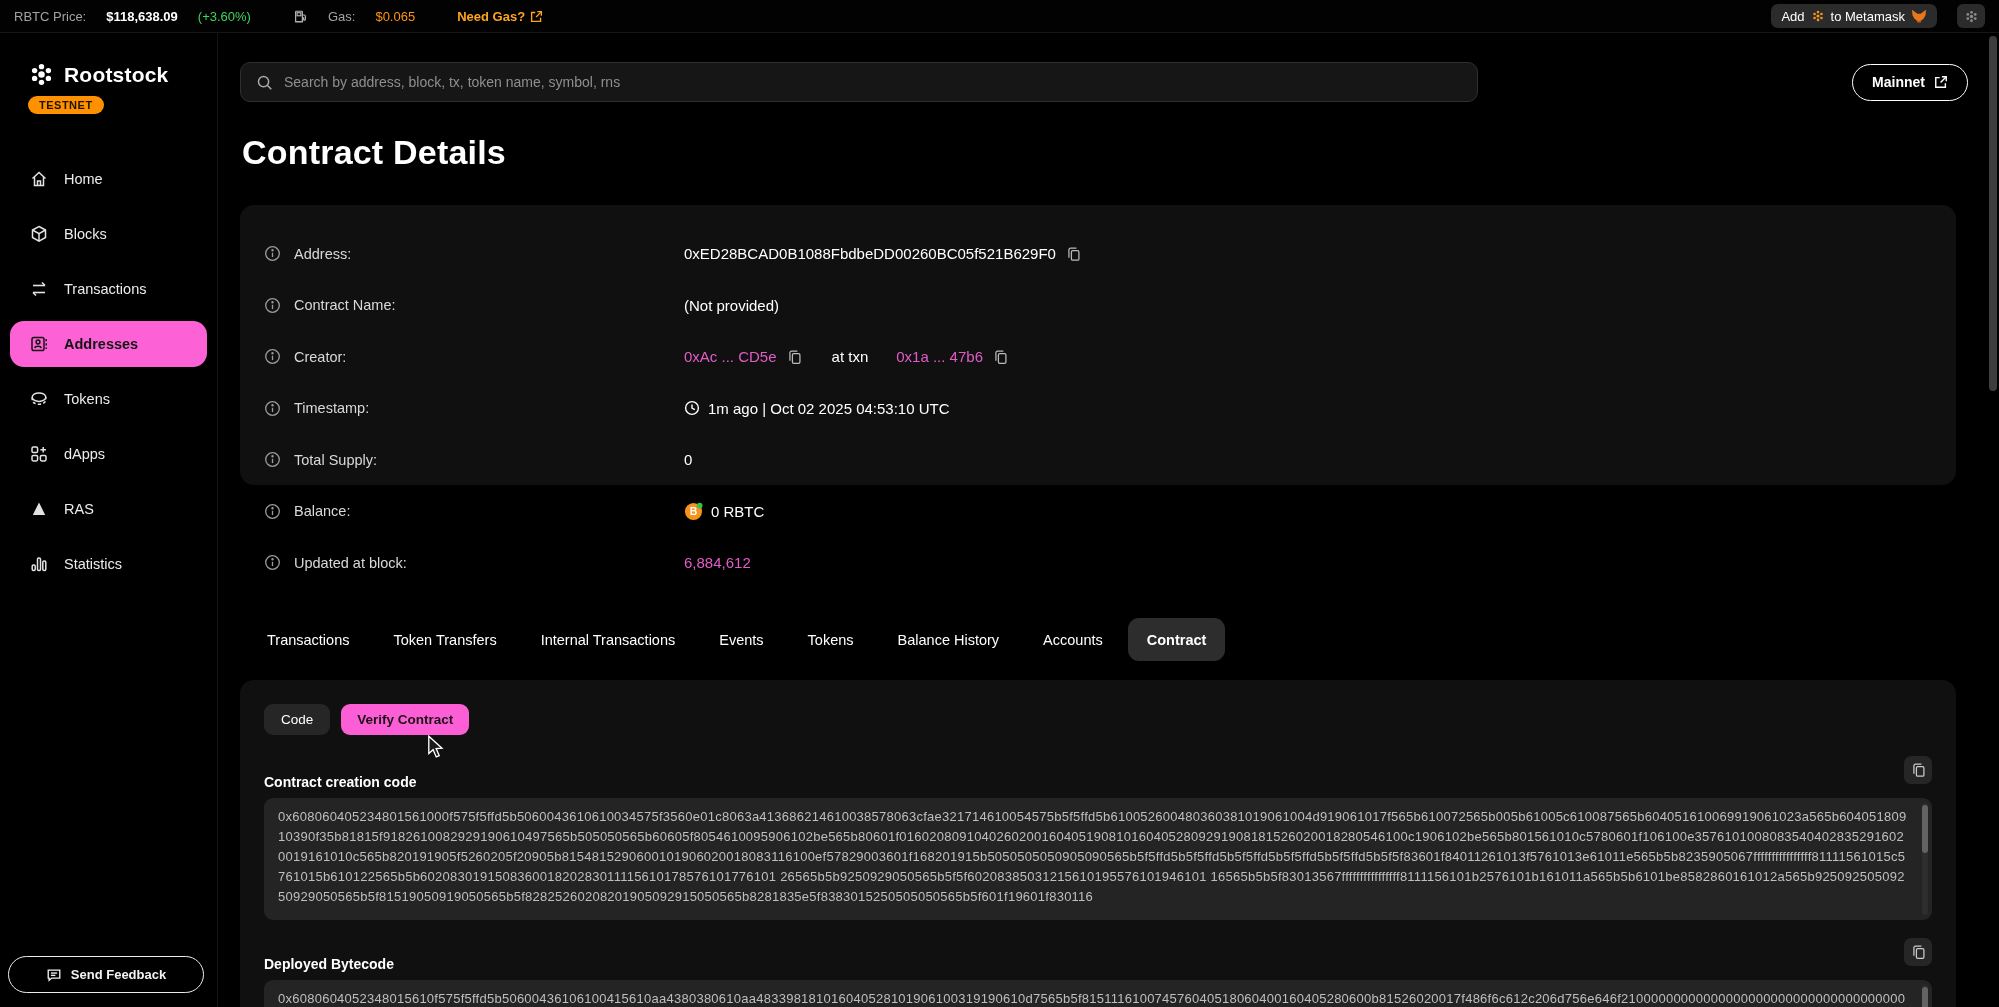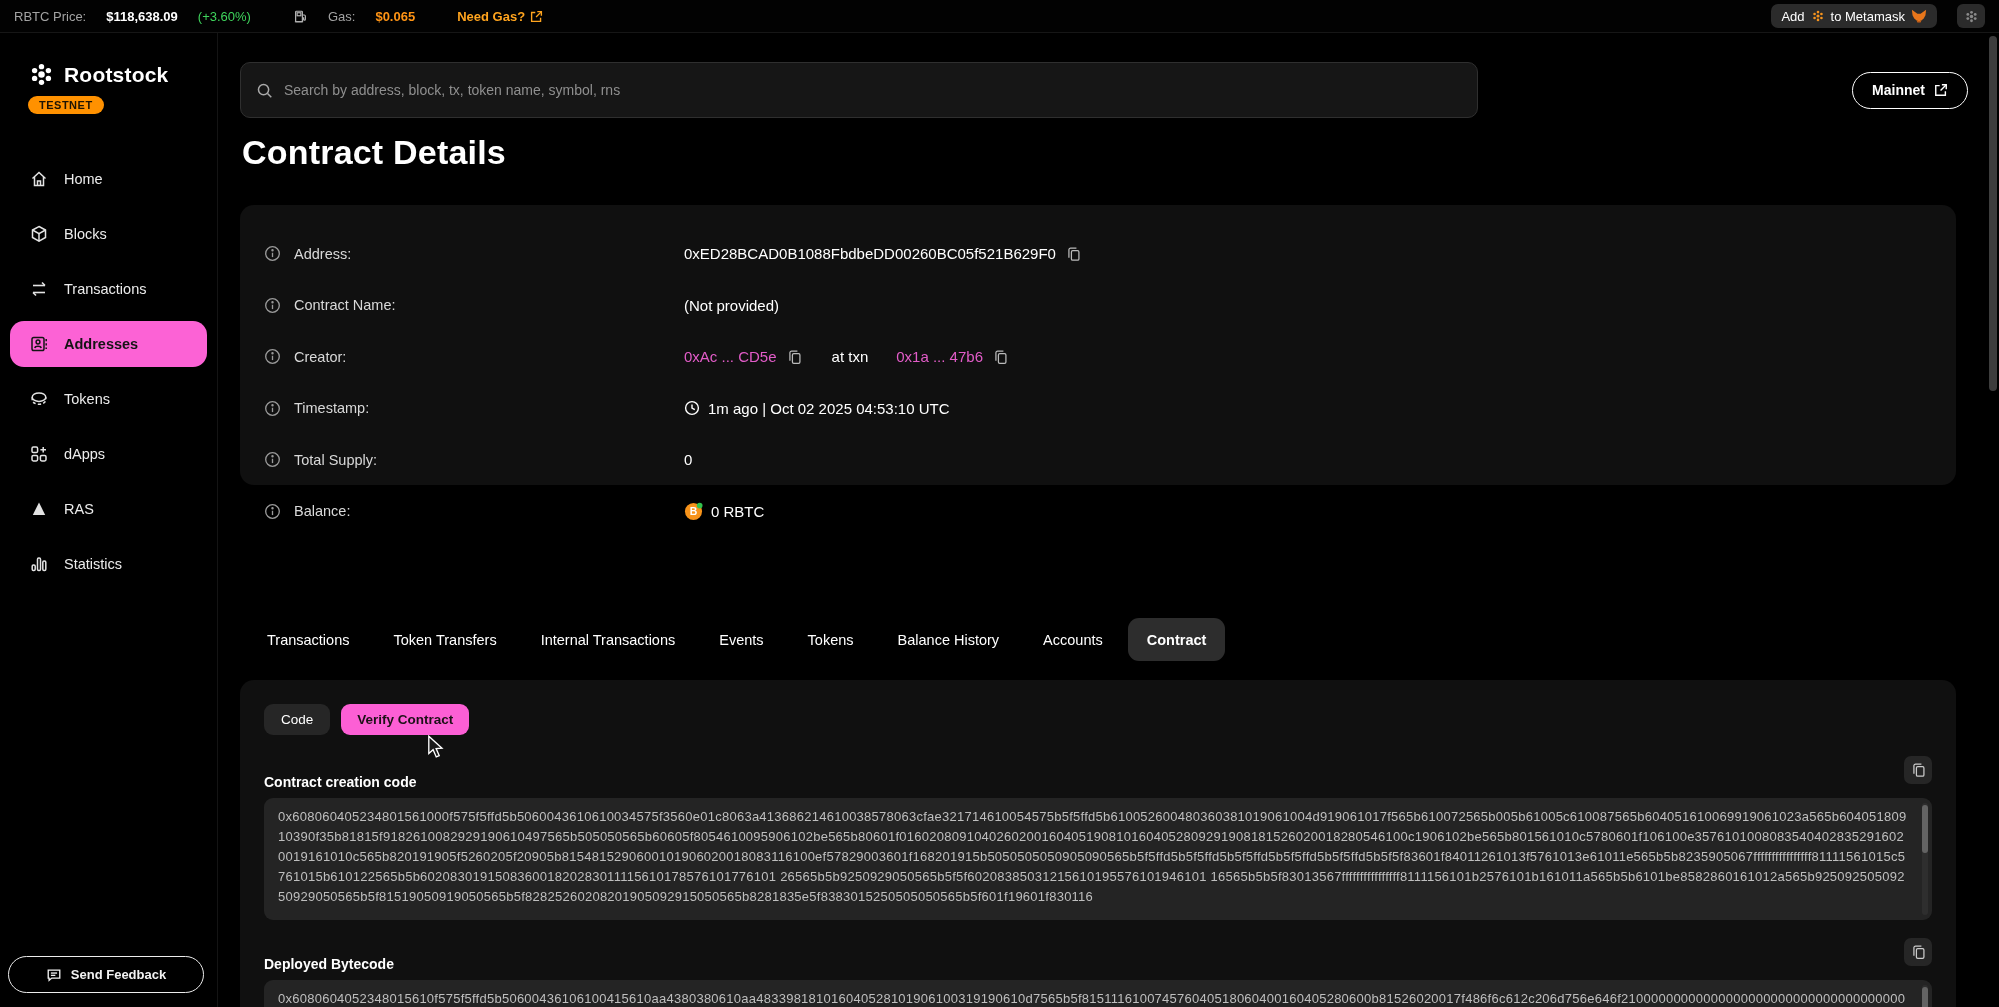--- a/index.html
+++ b/index.html
@@ -5,21 +5,21 @@
   * { box-sizing: border-box; margin: 0; padding: 0; }
   html,body { width:1999px; height:1007px; background:#000; overflow:hidden;
     font-family:"Liberation Sans", sans-serif; color:#fff; position:relative; }
 
   
   .topbar { position:absolute; top:0; left:0; right:0; height:33px; background:#020202;
     border-bottom:1px solid #161616; display:flex; align-items:center; padding:0 14px; gap:20px; z-index:30; }
   .topbar .lbl { color:#a3a3a3; font-size:13px; }
   .topbar .price { color:#fff; font-size:13px; font-weight:700; }
   .topbar .chg { color:#3fd45c; font-size:13px; margin-right:22px; }
-  .topbar .gasval { color:#ff9415; font-size:13px; font-weight:700; margin-right:22px; }
+  .topbar .gasval { color:#ff9415; font-size:13px; font-weight:400; margin-right:22px; }
   .needgas { color:#ffa41e; font-size:13px; font-weight:700; display:flex; gap:5px; align-items:center; cursor:pointer; }
   .mmbtn { margin-left:auto; height:24px; background:#2b2b2b; border:none; border-radius:7px;
     color:#fff; font-size:13px; display:flex; align-items:center; gap:6px; padding:0 10px;
     font-family:"Liberation Sans",sans-serif; cursor:pointer; }
   .sqbtn { width:28px; height:24px; background:#2b2b2b; border:none; border-radius:6px;
     display:flex; align-items:center; justify-content:center; cursor:pointer; }
 
   
   .sidebar { position:absolute; top:33px; left:0; bottom:0; width:218px; background:#000;
     border-right:1px solid #141414; z-index:20; }
@@ -34,21 +34,21 @@
   .nav-item.active { background:#fc62d5; color:#141414; font-weight:600; }
   .nav-item.active svg { stroke:#141414; }
   .feedback { position:absolute; left:8px; bottom:14px; width:196px; height:37px;
     border:1.5px solid #ececec; border-radius:20px; background:#000; color:#f2f2f2;
     font-size:13px; font-weight:600; display:flex; align-items:center; justify-content:center;
     gap:9px; cursor:pointer; font-family:"Liberation Sans",sans-serif; }
 
   
   .main { position:absolute; left:218px; top:33px; right:0; bottom:0; }
   .headrow { position:absolute; left:22px; right:31px; top:29px; display:flex; align-items:center; }
-  .search { width:1238px; height:56px; background:#161616; border:1px solid #2f2f2f;
+  .search { width:1238px; height:40px; background:#161616; border:1px solid #2f2f2f;
     border-radius:10px; display:flex; align-items:center; gap:11px; padding:0 15px; }
   .search input { flex:1; background:transparent; border:none; outline:none; color:#ddd;
     font-size:14px; font-family:"Liberation Sans",sans-serif; }
   .search input::placeholder { color:#8f8f8f; }
   .netbtn { margin-left:auto; height:37px; padding:0 19px; background:transparent;
     border:1.5px solid #fff; border-radius:20px; color:#fff; font-size:14px; font-weight:600;
     display:flex; align-items:center; gap:9px; cursor:pointer; font-family:"Liberation Sans",sans-serif; }
 
   .h1 { position:absolute; left:24px; top:100px; font-size:34px; font-weight:600; letter-spacing:.2px; }
 
@@ -404,20 +404,35 @@
           <svg width="19" height="19" viewBox="0 0 20 20">
             <circle cx="10" cy="10" r="9" fill="#f7931a"></circle>
             <text x="10" y="14" font-size="11" font-weight="bold" fill="#fff" text-anchor="middle" font-family="Liberation Sans, sans-serif">B</text>
             <circle cx="16.5" cy="3.8" r="3" fill="#33c24d"></circle>
           </svg>
         </span>
         <span>0 RBTC</span>
       </div>
     </div>
 
+    <div class="drow">
+      <div class="dlab">
+        <span>
+          <svg width="17" height="17" viewBox="0 0 18 18" fill="none" stroke="#9a9a9a" stroke-width="1.4">
+            <circle cx="9" cy="9" r="7.2"></circle>
+              <line x1="9" y1="8.2" x2="9" y2="12.8"></line>
+              <circle cx="9" cy="5.5" r="0.6" fill="#9a9a9a"></circle>
+          </svg>
+        </span>
+        <span>Updated at block:</span>
+      </div>
+      <div class="dval">
+        <a class="plink">6,884,612</a>
+      </div>
+    </div>
   </div>
 
   <div class="tabs">
     <button class="tab">Transactions</button>
     <button class="tab">Token Transfers</button>
     <button class="tab">Internal Transactions</button>
     <button class="tab">Events</button>
     <button class="tab">Tokens</button>
     <button class="tab">Balance History</button>
     <button class="tab">Accounts</button>

